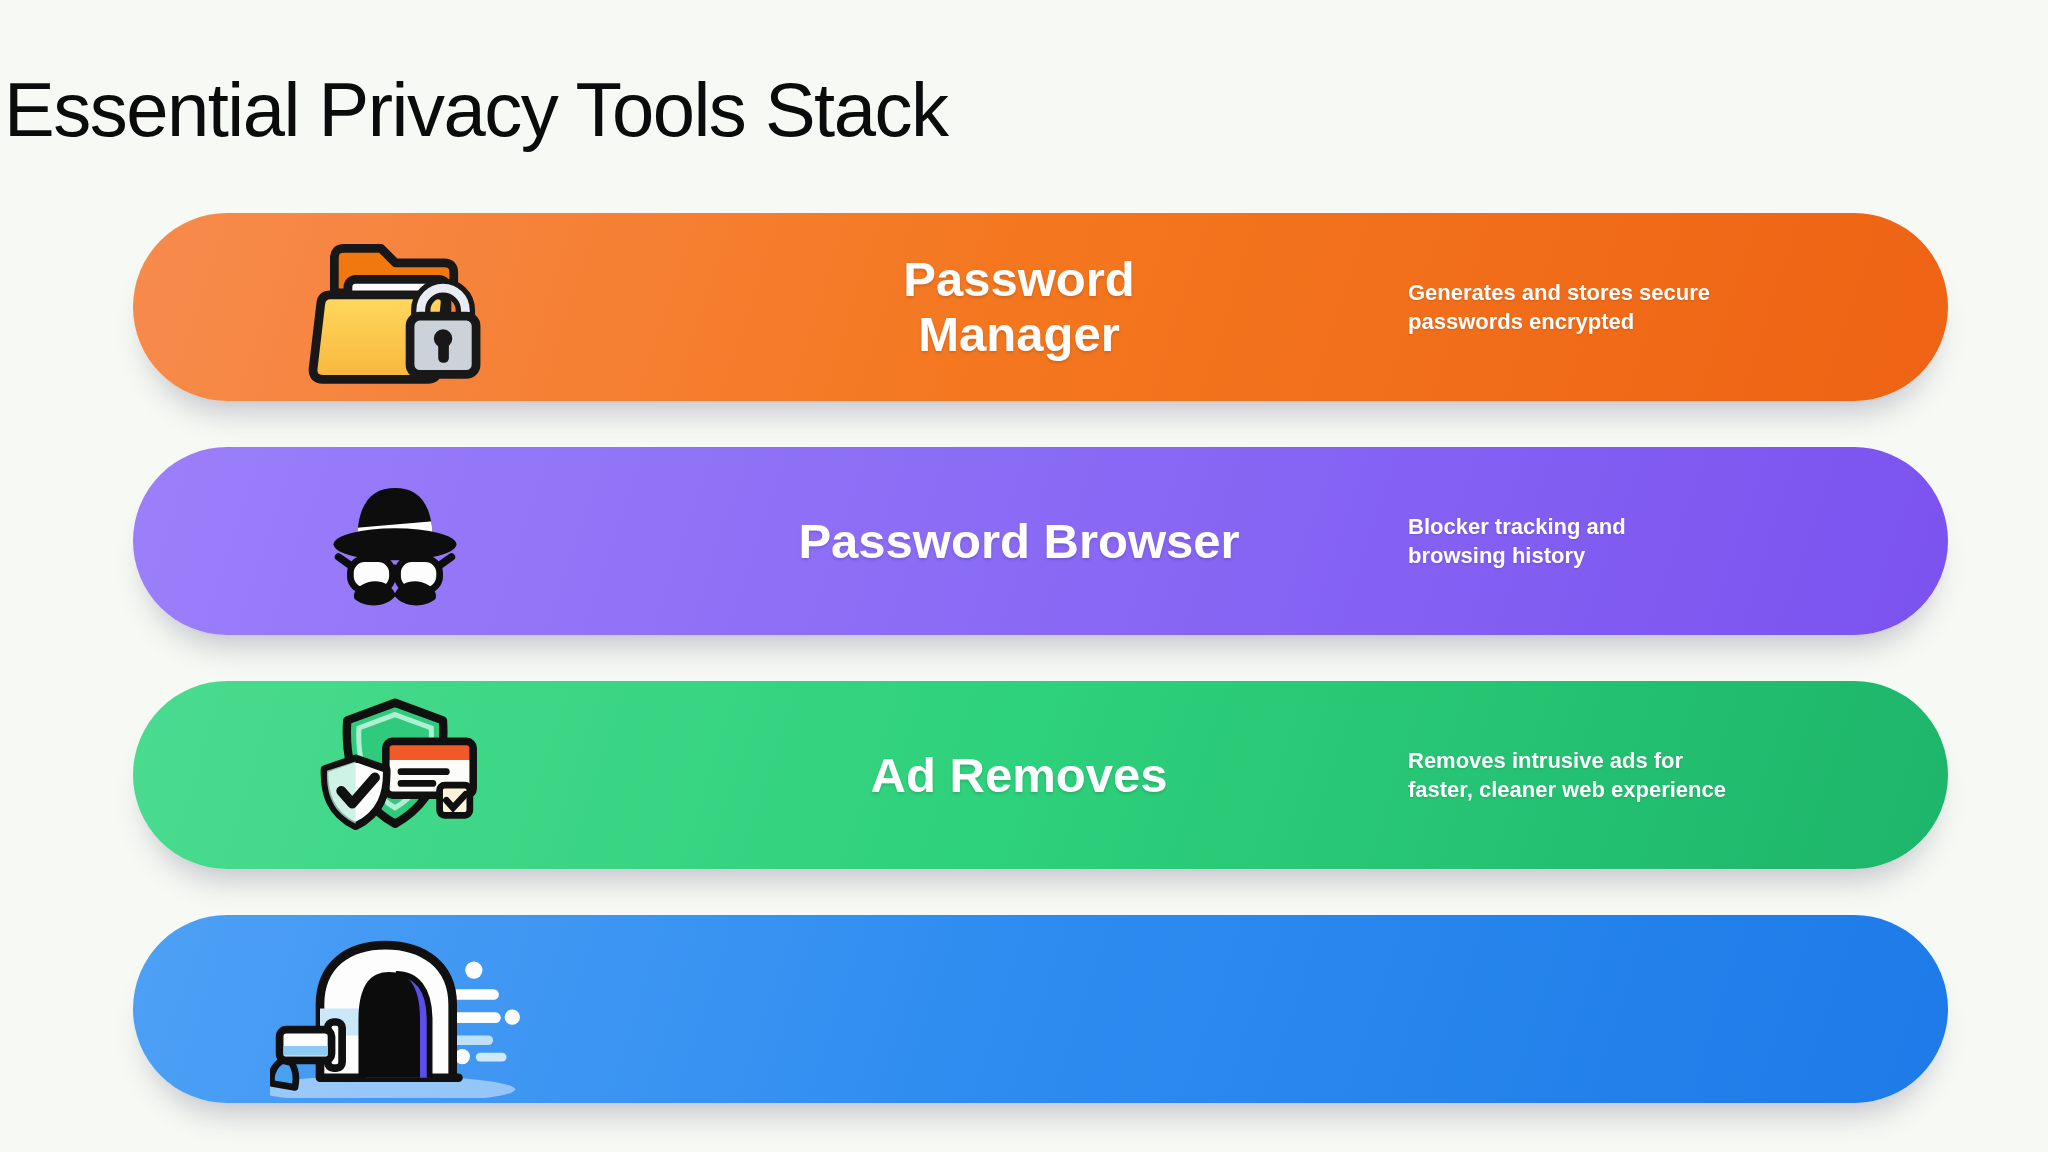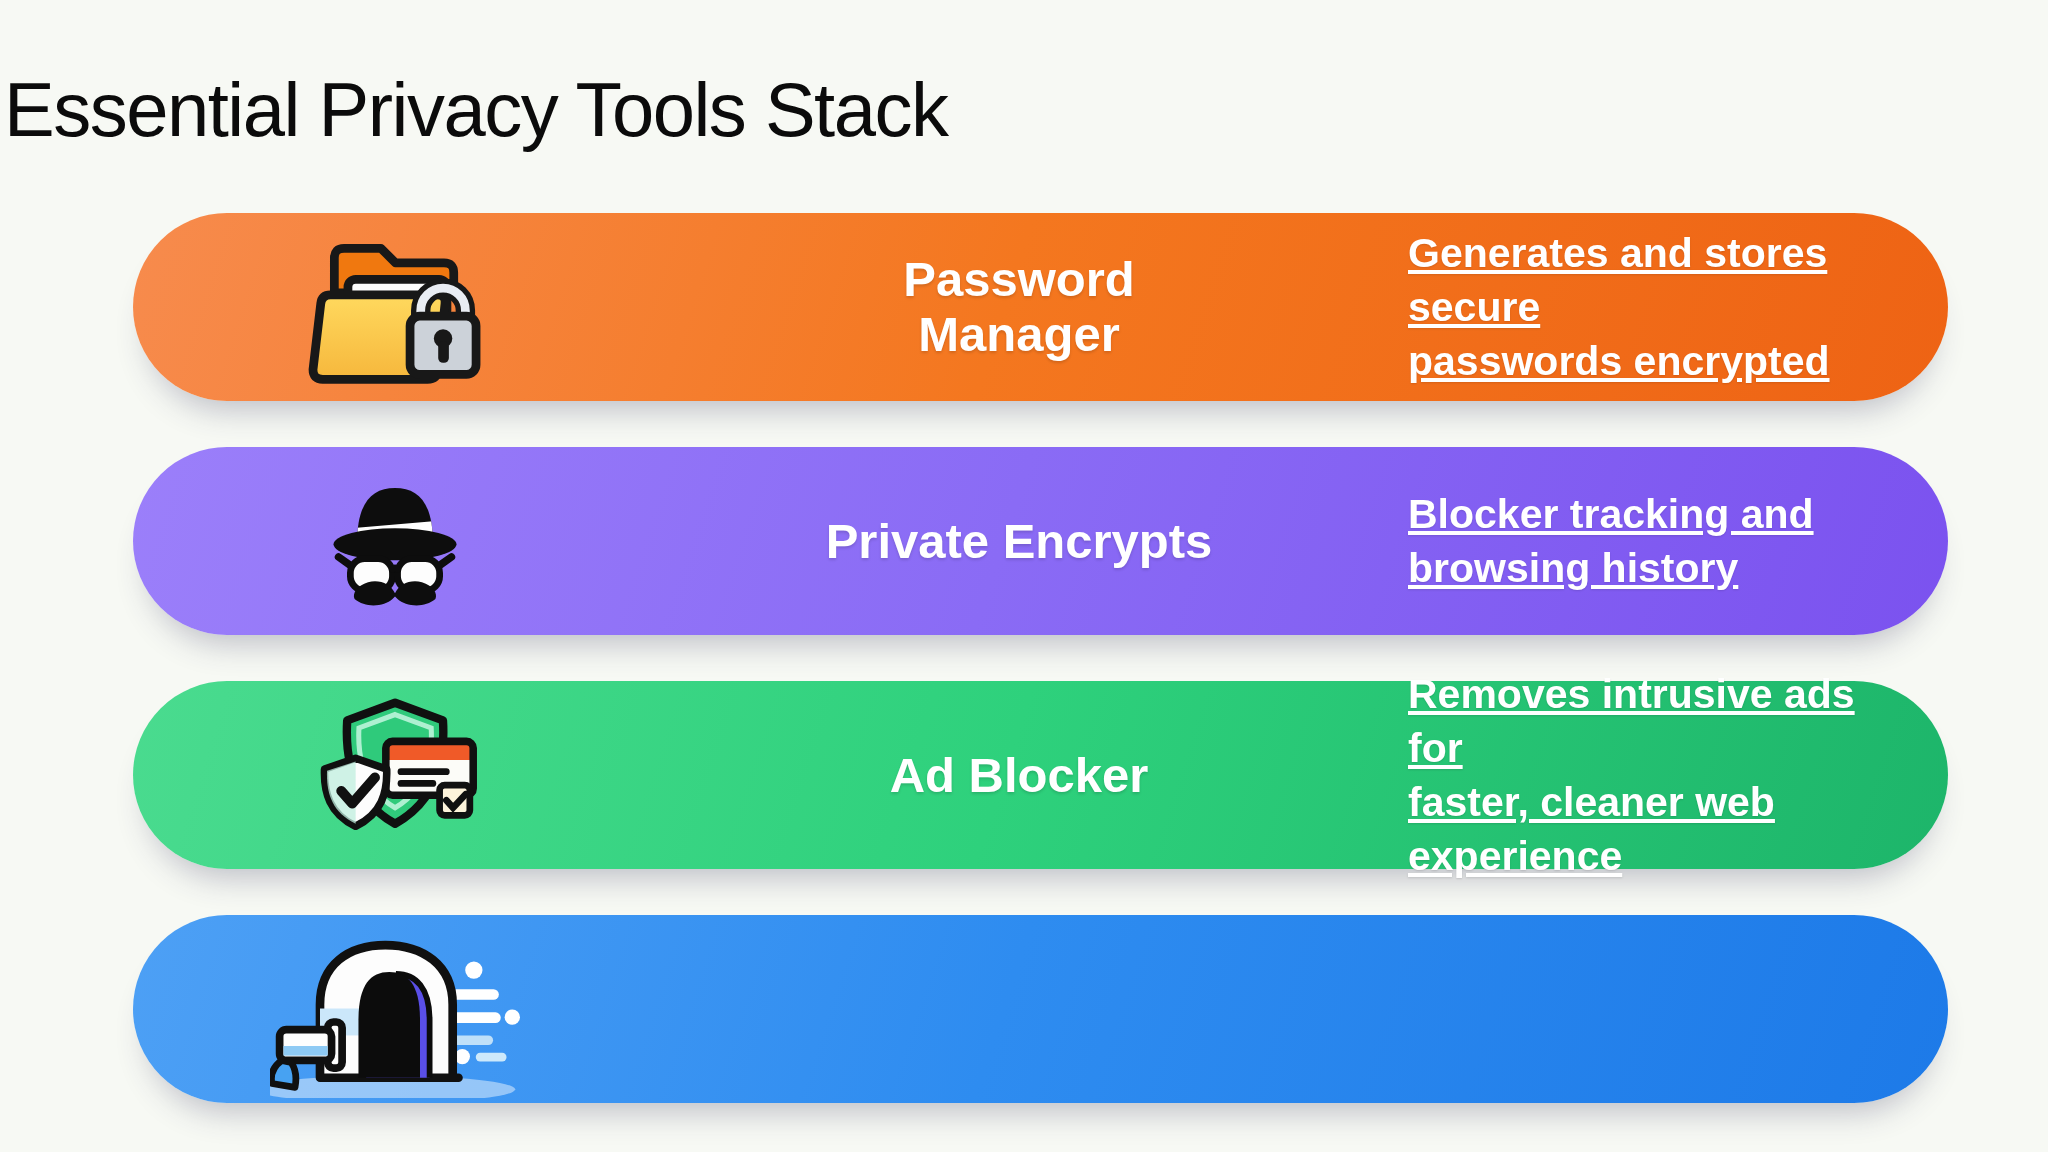--- a/index.html
+++ b/index.html
@@ -31,22 +31,22 @@
     display:flex;justify-content:center;align-items:center;
   }
   .name{
     flex:1;padding-left:165px;text-align:center;color:#ffffff;
     font-size:49px;font-weight:700;line-height:1.12;
     white-space:pre-line;text-shadow:0 2px 3px rgba(0,0,0,.14);
   }
   .desc{
     flex:0 0 640px;box-sizing:border-box;
     padding-left:100px;padding-right:45px;
-    color:#ffffff;font-size:41px;font-weight:700;line-height:1.32;
-    white-space:pre-line;text-shadow:0 1px 2px rgba(0,0,0,.12);text-decoration:underline;
+    color:#ffffff;font-size:22px;font-weight:700;line-height:1.32;
+    white-space:pre-line;text-shadow:0 1px 2px rgba(0,0,0,.12);
   }
   svg{display:block;}
 </style>
 </head>
 <body>
 
 <div class="page">
 
   <h1 class="title">Essential Privacy Tools Stack</h1>
 
@@ -92,21 +92,21 @@
         <ellipse cx="95" cy="99" rx="73" ry="19" fill="#0d0d0d"></ellipse>
         <path d="M28 114 L42 124 M162 114 L148 124" stroke="#0d0d0d" stroke-width="9" stroke-linecap="round"></path>
         <g fill="#fdfdfd" stroke="#0d0d0d" stroke-width="8">
           <rect x="42" y="116" width="50" height="38" rx="17"></rect>
           <rect x="98" y="116" width="50" height="38" rx="17"></rect>
         </g>
         <path d="M92 129 Q95 124 98 129" fill="none" stroke="#0d0d0d" stroke-width="7" stroke-linecap="round"></path>
         <path d="M95 157 C90 146 76 140 63 144 C50 148 44 157 47 164 C60 175 82 173 92 164 L95 161 L98 164 C108 173 130 175 143 164 C146 157 140 148 127 144 C114 140 100 146 95 157 Z" fill="#0d0d0d"></path>
       </svg>
     </div>
-    <div class="name">Private Encrypts</div>
+    <div class="name">Password Browser</div>
     <div class="desc">Blocker tracking and
 browsing history</div>
   </section>
 
   <section class="bar bar3" style="--c1: #4adb8f; --c2: #2ed17c; --c3: #1db56a;">
     <div class="icon-wrap">
       <svg width="185" height="168" viewBox="0 0 215 200" aria-hidden="true">
         <path d="M107 14 L164 35 C167 84 156 131 107 158 C58 131 47 84 50 35 Z" fill="#2fca7b" stroke="#101010" stroke-width="10" stroke-linejoin="round"></path>
         <path d="M107 28 L150 44 C152 82 143 118 107 139 C71 118 62 82 64 44 Z" fill="none" stroke="#bdf4da" stroke-width="6" opacity="0.9"></path>
         <rect x="96" y="60" width="104" height="64" rx="8" fill="#fcfcf8"></rect>
@@ -114,21 +114,21 @@
         <rect x="96" y="60" width="104" height="64" rx="8" fill="none" stroke="#101010" stroke-width="9"></rect>
         <rect x="110" y="92" width="62" height="8" rx="4" fill="#101010"></rect>
         <rect x="110" y="106" width="46" height="8" rx="4" fill="#101010"></rect>
         <rect x="160" y="112" width="36" height="36" rx="6" fill="#fdf3da" stroke="#101010" stroke-width="8"></rect>
         <path d="M168 130 l8 9 l15 -16" fill="none" stroke="#101010" stroke-width="8" stroke-linecap="round"></path>
         <path d="M60 80 L97 93 C98 121 91 146 60 161 C29 146 22 121 23 93 Z" fill="#fdfdfd" stroke="#101010" stroke-width="9" stroke-linejoin="round"></path>
         <path d="M60 84 L60 158 C31 144 25 120 26 95 Z" fill="#bfeede" opacity="0.75"></path>
         <path d="M43 119 l13 15 l27 -31" fill="none" stroke="#101010" stroke-width="12" stroke-linecap="round" stroke-linejoin="round"></path>
       </svg>
     </div>
-    <div class="name">Ad Blocker</div>
+    <div class="name">Ad Removes</div>
     <div class="desc">Removes intrusive ads for
 faster, cleaner web experience</div>
   </section>
 
   <section class="bar bar4" style="--c1: #4da0f5; --c2: #2e8cf0; --c3: #1d7ae8;">
     <div class="icon-wrap">
       <svg width="250" height="178" viewBox="0 0 260 185" aria-hidden="true">
         <defs>
           <clipPath id="tunClip">
             <path d="M52 164 V88 C52 46 82 26 120 26 C158 26 190 46 190 88 V164 Z"></path>

